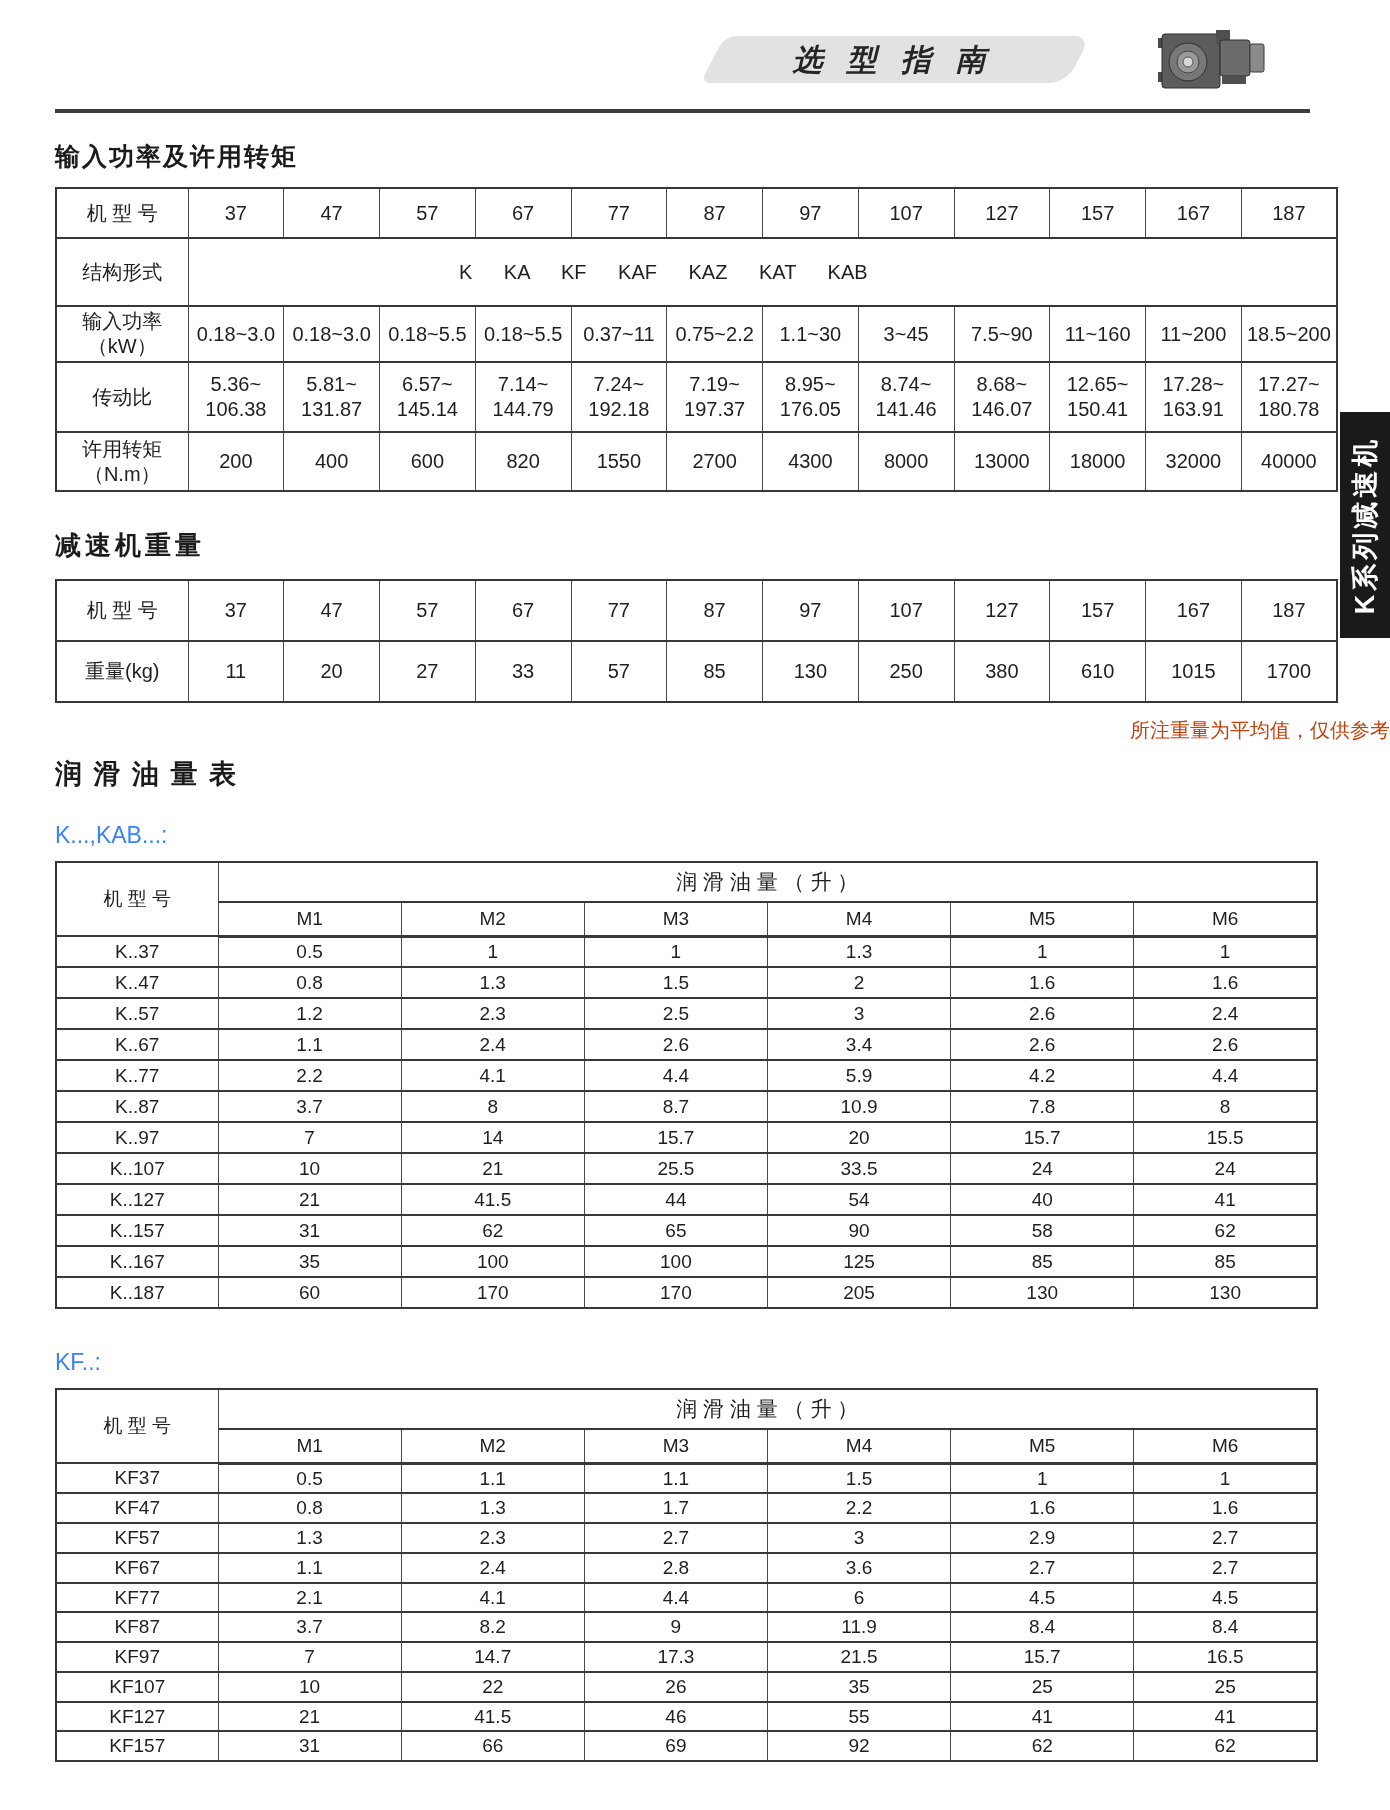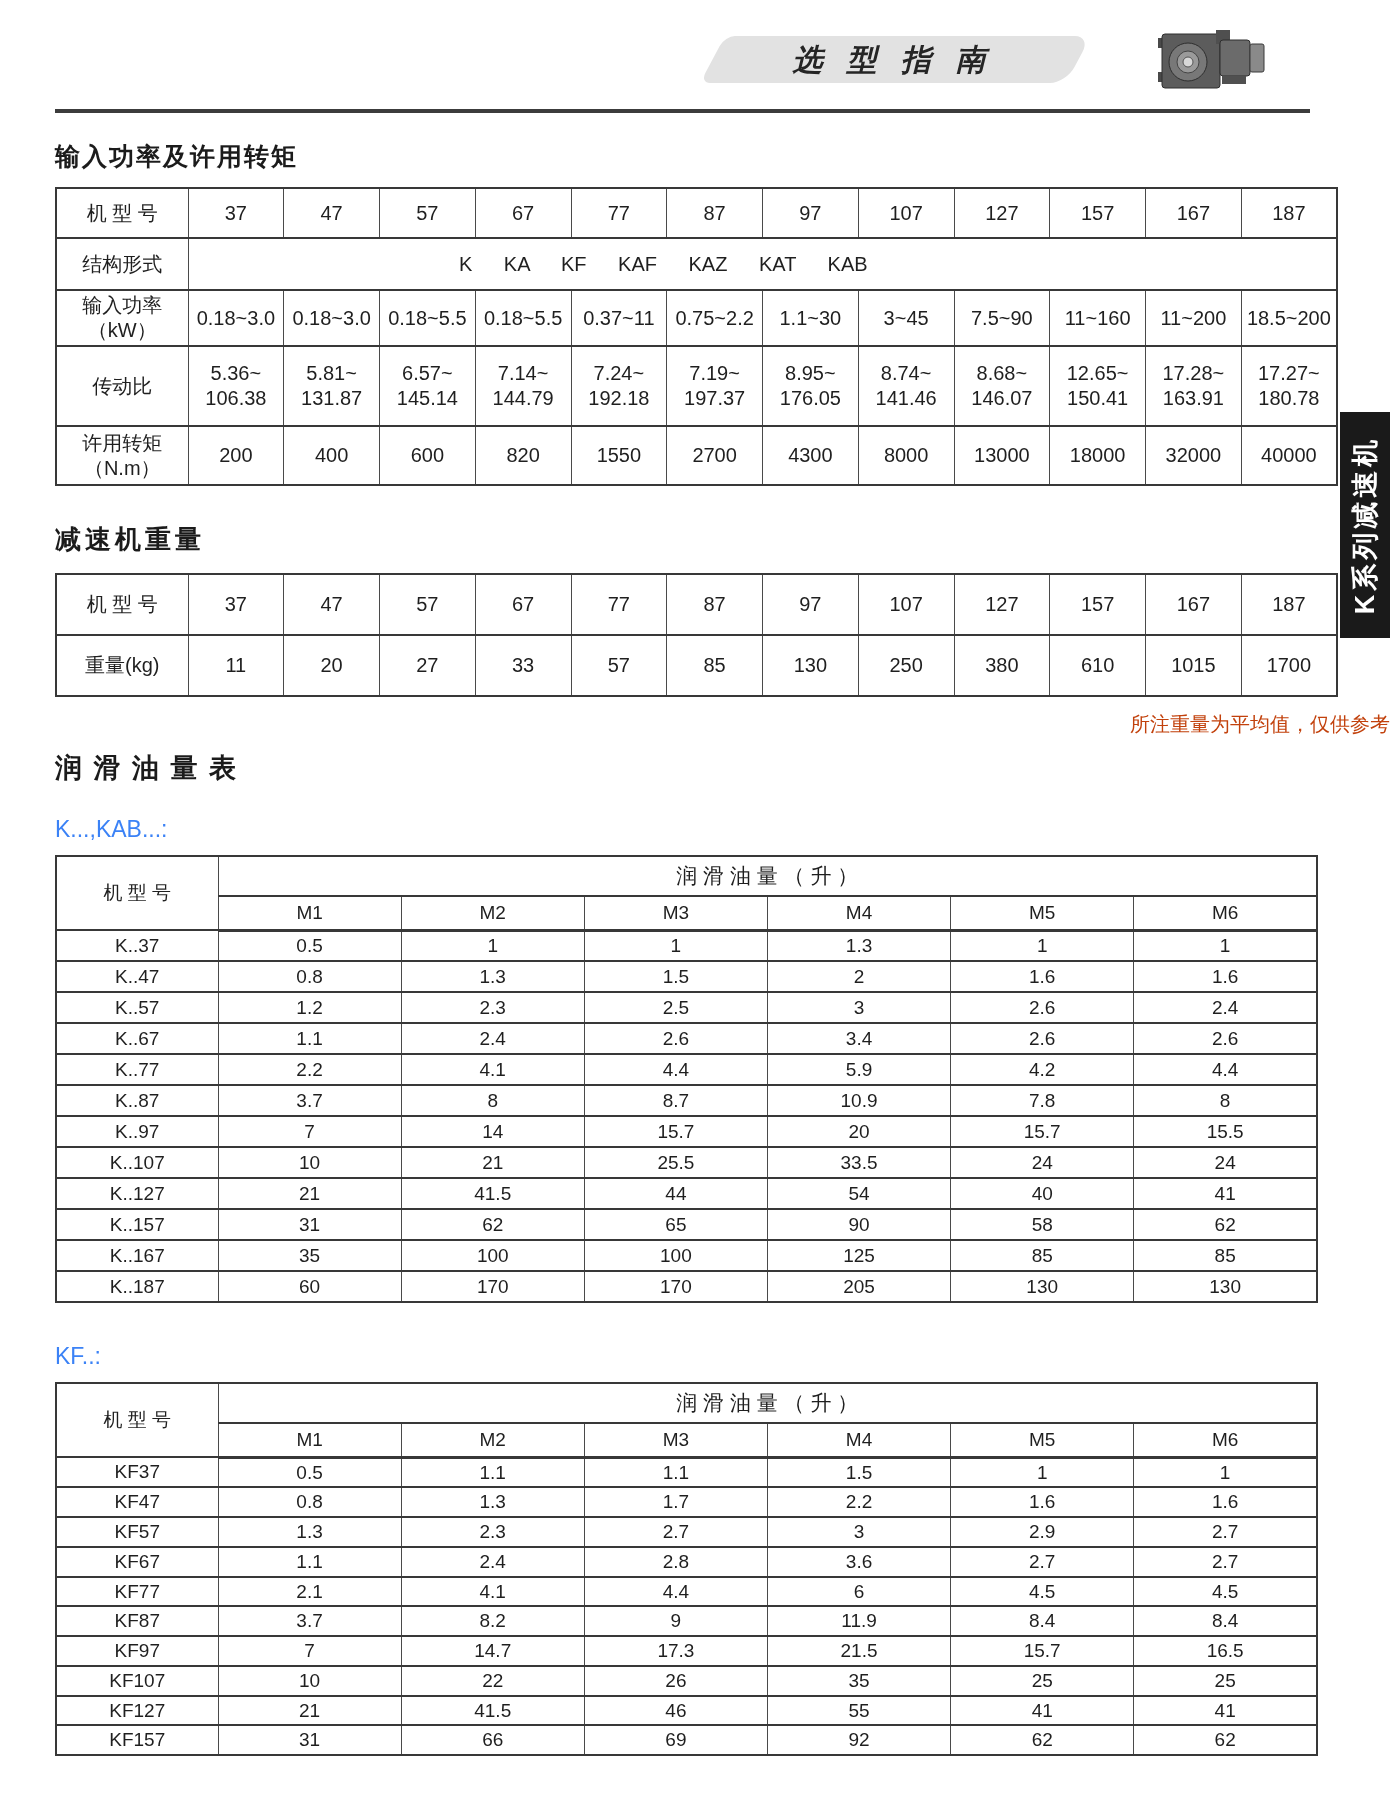--- a/index.html
+++ b/index.html
@@ -72,23 +72,23 @@
     border-left: 1px solid #4a4a4a; border-right: 1px solid #4a4a4a;
     border-top: 2px solid #383838; border-bottom: 2px solid #383838;
     text-align: center; vertical-align: middle;
     font-size: 20px; line-height: 1.25;
     white-space: pre-line;
     padding: 2px;
   }
   table.spec { width: 1283px; }
   table.spec .label-col { width: 132px; }
   table.spec .r-model  { height: 50px; }
-  table.spec .r-struct { height: 52px; }
+  table.spec .r-struct { height: 68px; }
   table.spec .r-power  { height: 56px; }
-  table.spec .r-ratio  { height: 80px; }
+  table.spec .r-ratio  { height: 70px; }
   table.spec .r-torque { height: 59px; margin-left: 32px; }
   table.spec2 { width: 1283px; margin-top: 0; }
   table.spec2 .label-col { width: 132px; }
   table.spec2 tr { height: 61px; }
   .wide-words { word-spacing: 26px; padding-right: 200px; border-radius: 16px; }
 
   table.oil { width: 1263px; margin-top: 12px; }
   table.oil td { font-size: 19px; }
   table.oil .model-col { width: 162px; }
   .oil-h1 { height: 40px; }

